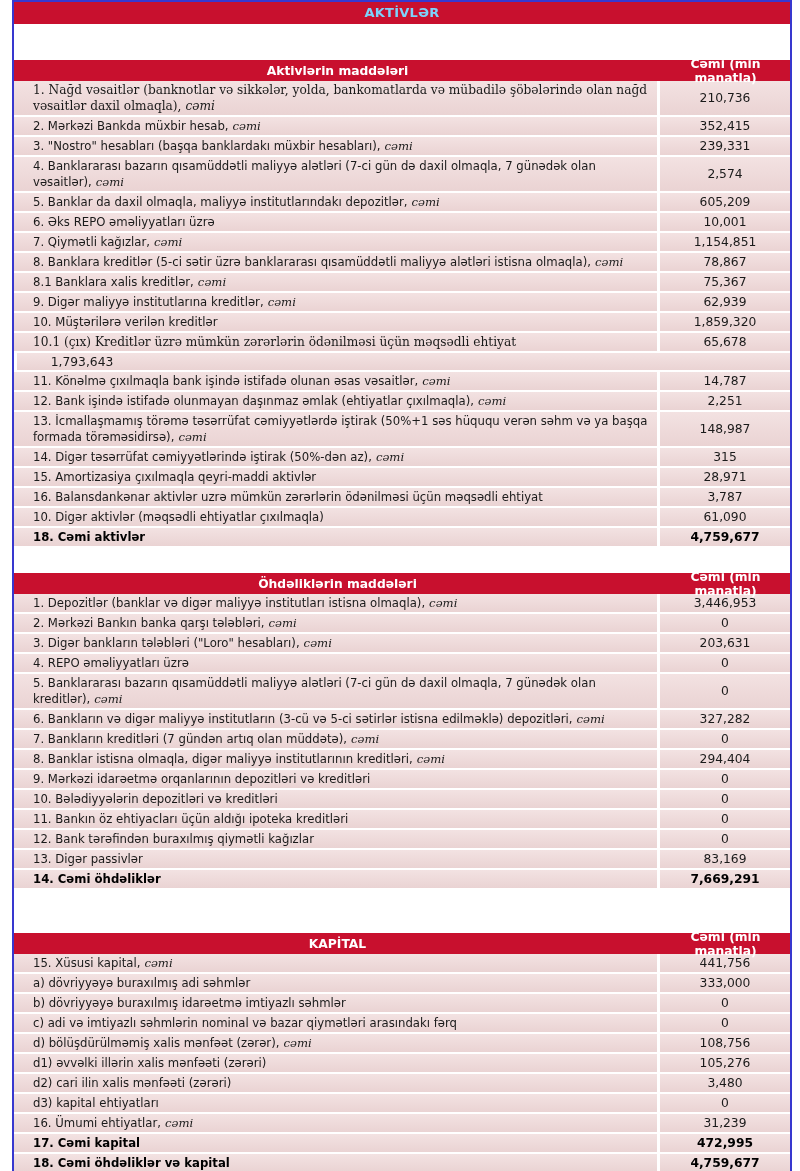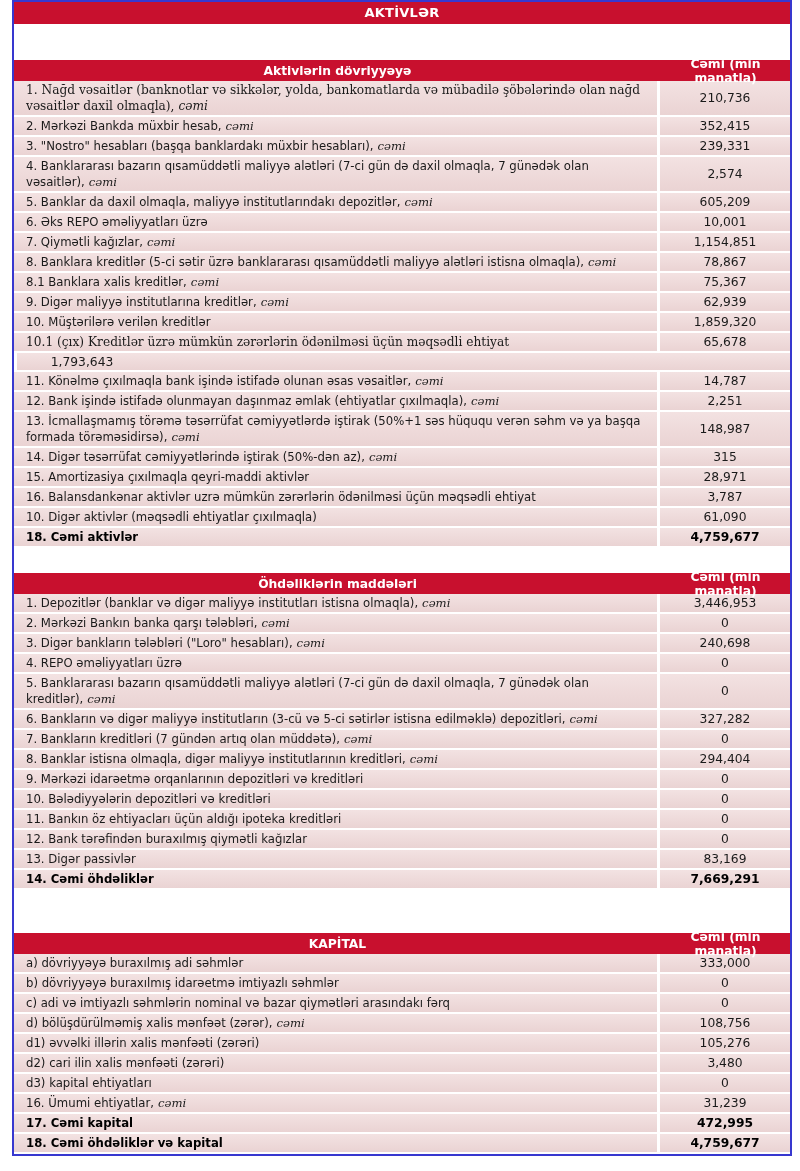--- a/index.html
+++ b/index.html
@@ -1,33 +1,33 @@
 <!DOCTYPE html>
 <html><head>
 <meta charset="utf-8">
 <style>
   html,body{margin:0;padding:0;background:#fff;}
   body{width:800px;height:1171px;overflow:hidden;position:relative;
        font-family:"DejaVu Sans","Liberation Sans",sans-serif;color:#1a1a1a;}
   .sheet{position:absolute;left:12px;top:0;width:780px;box-sizing:border-box;
          border:2px solid #3838cf;background:#fff;}
-  .title-band{background:#c8102e;color:#ffffff;font-weight:bold;font-size:13px;
+  .title-band{background:#c8102e;color:#7dd3fc;font-weight:bold;font-size:13px;
               text-align:center;height:22px;line-height:22px;letter-spacing:.2px;}
   .gap-a{height:36px;background:#fff;}
   .gap-b{height:25px;background:#fff;}
   .gap-c{height:43px;background:#fff;}
   .fin-table{width:100%;}
   .thead{display:flex;background:#c8102e;color:#fff;font-weight:bold;
          font-size:12.3px;height:21px;align-items:center;}
   .th-label{flex:1;text-align:center;}
   .th-value{width:129px;text-align:center;}
   .rows{width:100%;}
   .row{display:flex;min-height:17px;border-bottom:2px solid #fff;
        background:linear-gradient(#f3e2e2,#ead3d3);}
-  .cell-label{flex:1;padding:1px 6px 1px 12px;font-size:11.7px;line-height:16px;
+  .cell-label{flex:1;padding:1px 6px 1px 19px;font-size:11.7px;line-height:16px;
               display:flex;align-items:center;}
   .cell-label .txt{display:inline;}
   .cell-value{width:126px;border-left:3px solid #fff;display:flex;
               align-items:center;justify-content:center;font-size:12.3px;
               padding:1px 2px;text-align:right;}
   .row.bold .cell-label,.row.bold .cell-value{font-weight:bold;color:#000;}
   .row.serif .cell-label{font-family:"DejaVu Serif","Liberation Serif",serif;
                          font-size:12.2px;}
   .cemi{font-style:italic;font-family:"DejaVu Serif","Liberation Serif",serif;
         margin-left:4px;}
@@ -36,21 +36,21 @@
 <body>
 
 <div class="sheet">
 
   <div class="title-band">AKTİVLƏR</div>
 
   <div class="gap-a"></div>
 
   <div class="fin-table">
     <div class="thead">
-      <div class="th-label">Aktivlərin  dövriyyəyə</div>
+      <div class="th-label">Aktivlərin  maddələri</div>
       <div class="th-value">Cəmi (min manatla)</div>
     </div>
     <div class="rows">
         <div class="row serif">
           <div class="cell-label">
             <span class="txt">1. Nağd vəsaitlər (banknotlar və sikkələr, yolda, bankomatlarda və mübadilə şöbələrində olan nağd vəsaitlər daxil olmaqla),<span class="cemi">cəmi</span></span>
           </div>
           <div class="cell-value">210,736</div>
         </div>
         <div class="row">
@@ -190,21 +190,21 @@
         <div class="row">
           <div class="cell-label">
             <span class="txt">2. Mərkəzi Bankın banka qarşı tələbləri,<span class="cemi">cəmi</span></span>
           </div>
           <div class="cell-value">0</div>
         </div>
         <div class="row">
           <div class="cell-label">
             <span class="txt">3. Digər bankların tələbləri ("Loro" hesabları),<span class="cemi">cəmi</span></span>
           </div>
-          <div class="cell-value">240,698</div>
+          <div class="cell-value">203,631</div>
         </div>
         <div class="row">
           <div class="cell-label">
             <span class="txt">4. REPO əməliyyatları  üzrə</span>
           </div>
           <div class="cell-value">0</div>
         </div>
         <div class="row">
           <div class="cell-label">
             <span class="txt">5. Banklararası bazarın qısamüddətli maliyyə alətləri (7-ci gün də daxil olmaqla, 7 günədək olan kreditlər),<span class="cemi">cəmi</span></span>
@@ -271,20 +271,26 @@
   <div class="gap-c"></div>
 
   <div class="fin-table">
     <div class="thead">
       <div class="th-label">KAPİTAL</div>
       <div class="th-value">Cəmi (min manatla)</div>
     </div>
     <div class="rows">
         <div class="row">
           <div class="cell-label">
+            <span class="txt">15. Xüsusi kapital,<span class="cemi">cəmi</span></span>
+          </div>
+          <div class="cell-value">441,756</div>
+        </div>
+        <div class="row">
+          <div class="cell-label">
             <span class="txt">a) dövriyyəyə buraxılmış adi səhmlər</span>
           </div>
           <div class="cell-value">333,000</div>
         </div>
         <div class="row">
           <div class="cell-label">
             <span class="txt">b) dövriyyəyə buraxılmış idarəetmə imtiyazlı səhmlər</span>
           </div>
           <div class="cell-value">0</div>
         </div>

